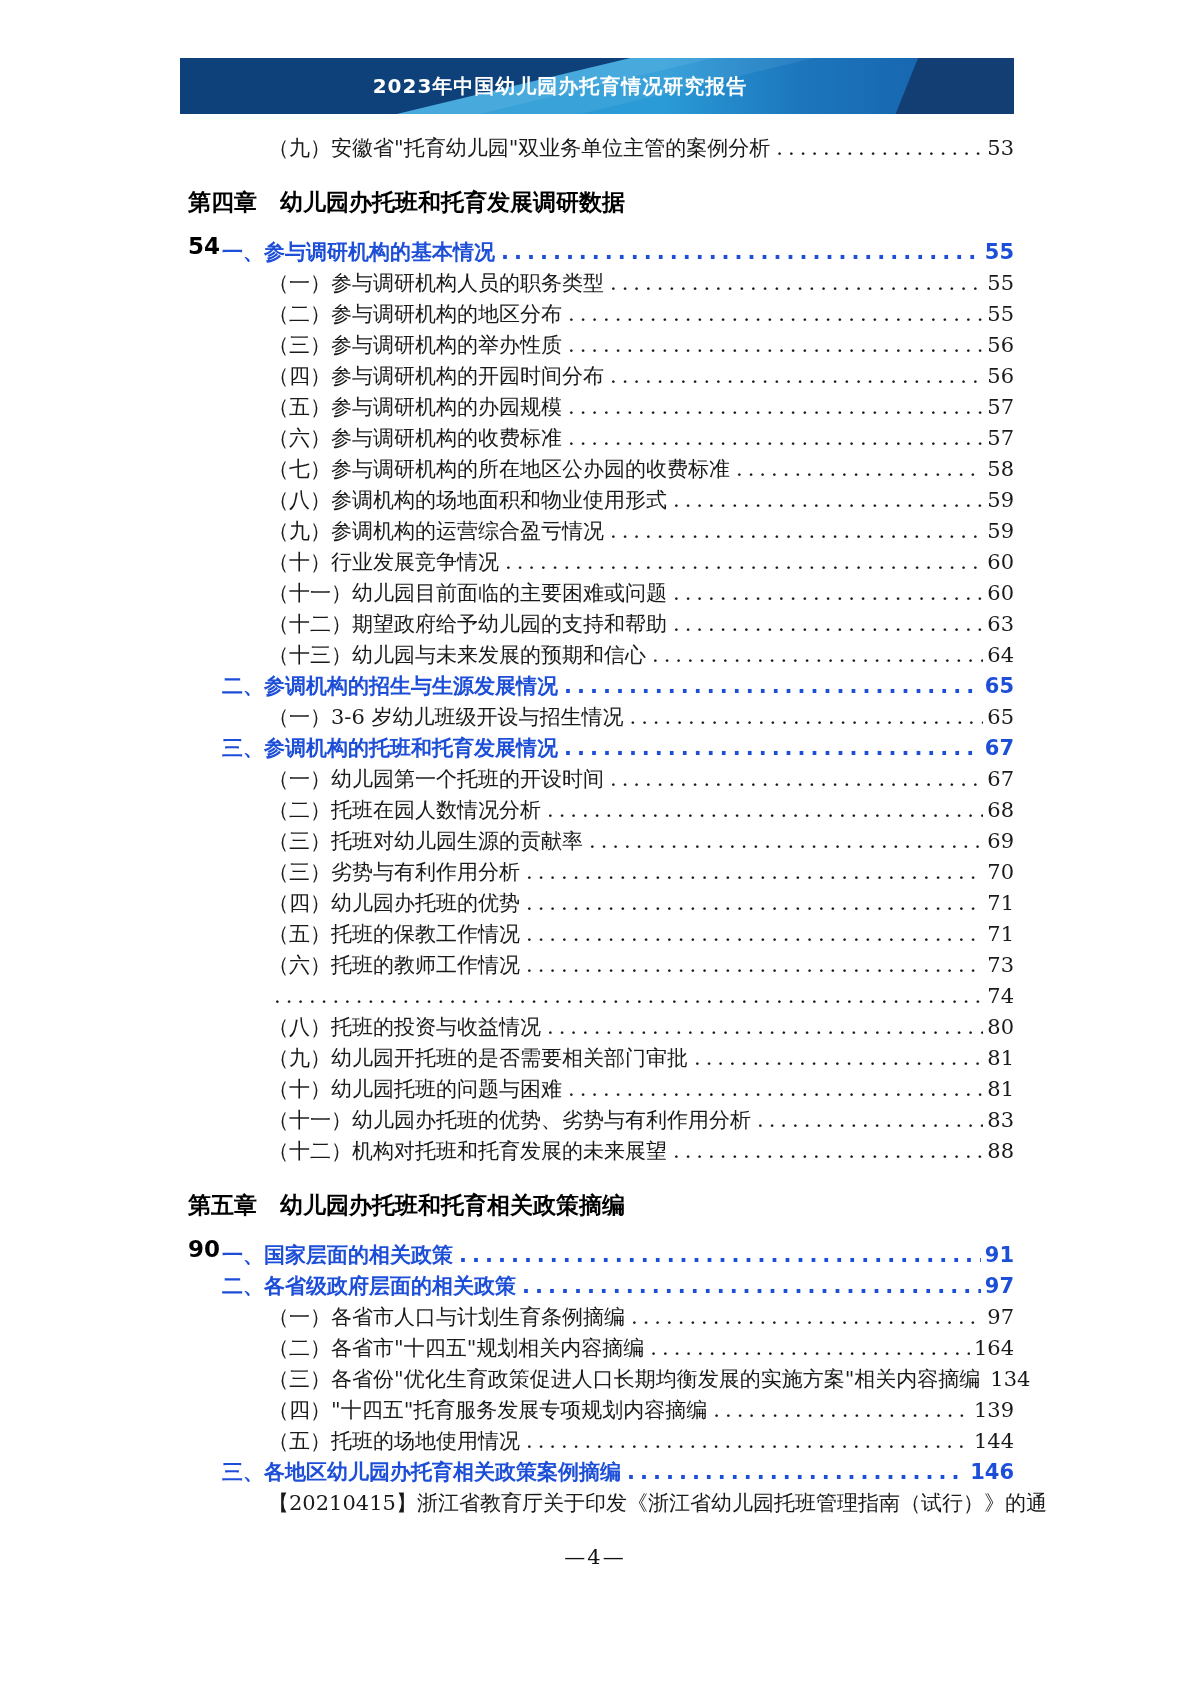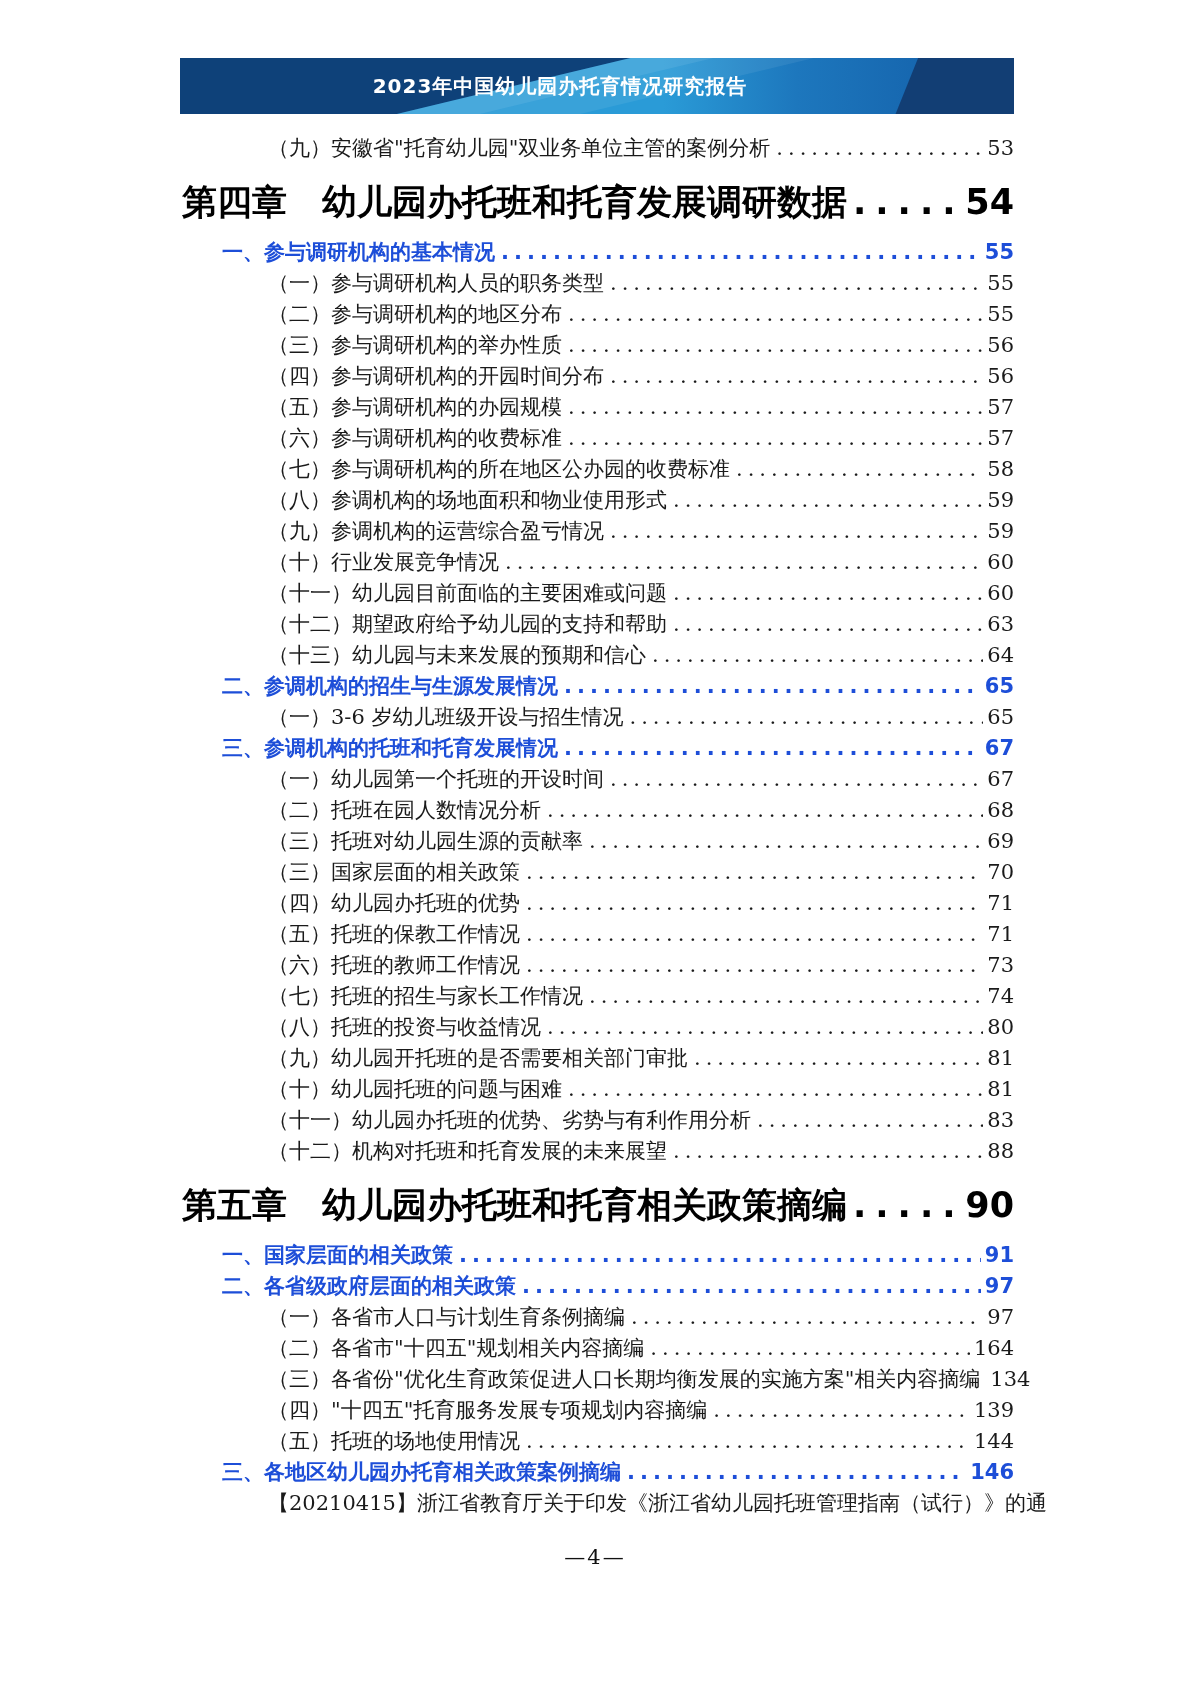--- a/index.html
+++ b/index.html
@@ -50,23 +50,24 @@
   .row.sub, .row.cont {
     font-family:"DejaVu Serif","Liberation Serif",serif;
     font-size:21px; color:#1a1a1a; padding-left:88px;
   }
   .row.section {
     font-family:"DejaVu Sans","Liberation Sans",sans-serif;
     font-weight:700; font-size:21px; color:#1d4ed8; padding-left:42px;
   }
   .row.chapter {
     font-family:"DejaVu Sans","Liberation Sans",sans-serif;
-    font-weight:700; font-size:35px; color:#000;
+    font-weight:700; font-size:23px; color:#000;
     height:44px; line-height:44px; margin-top:16px; margin-bottom:13px;
     padding-left:2px;
+    flex-direction:column;
   }
   .row.chapter .dots::after { letter-spacing:9px; }
   .row.section .dots::after { letter-spacing:5px; }
 
   
   .footer {
     position:absolute; left:0; top:1545px; width:100%;
     text-align:center; font-size:21px; letter-spacing:2px; color:#111;
     font-family:"DejaVu Serif","Liberation Serif",serif;
   }
@@ -190,41 +191,40 @@
         <span class="label">（二）托班在园人数情况分析</span>
         <span class="dots"></span>
         <span class="pg">68</span>
       </div>
       <div class="row sub">
         <span class="label">（三）托班对幼儿园生源的贡献率</span>
         <span class="dots"></span>
         <span class="pg">69</span>
       </div>
       <div class="row sub">
-        <span class="label">（三）国家层面的相关政策</span>
+        <span class="label">（三）劣势与有利作用分析</span>
         <span class="dots"></span>
         <span class="pg">70</span>
       </div>
       <div class="row sub">
         <span class="label">（四）幼儿园办托班的优势</span>
         <span class="dots"></span>
         <span class="pg">71</span>
       </div>
       <div class="row sub">
         <span class="label">（五）托班的保教工作情况</span>
         <span class="dots"></span>
         <span class="pg">71</span>
       </div>
       <div class="row sub">
         <span class="label">（六）托班的教师工作情况</span>
         <span class="dots"></span>
         <span class="pg">73</span>
       </div>
       <div class="row sub">
-        <span class="label">（七）托班的招生与家长工作情况</span>
         <span class="dots"></span>
         <span class="pg">74</span>
       </div>
       <div class="row sub">
         <span class="label">（八）托班的投资与收益情况</span>
         <span class="dots"></span>
         <span class="pg">80</span>
       </div>
       <div class="row sub">
         <span class="label">（九）幼儿园开托班的是否需要相关部门审批</span>

